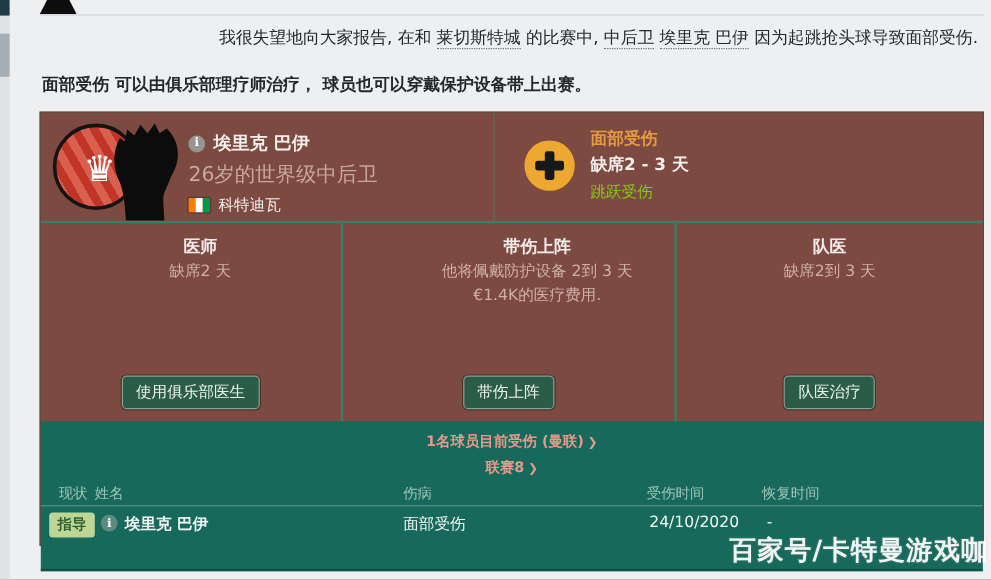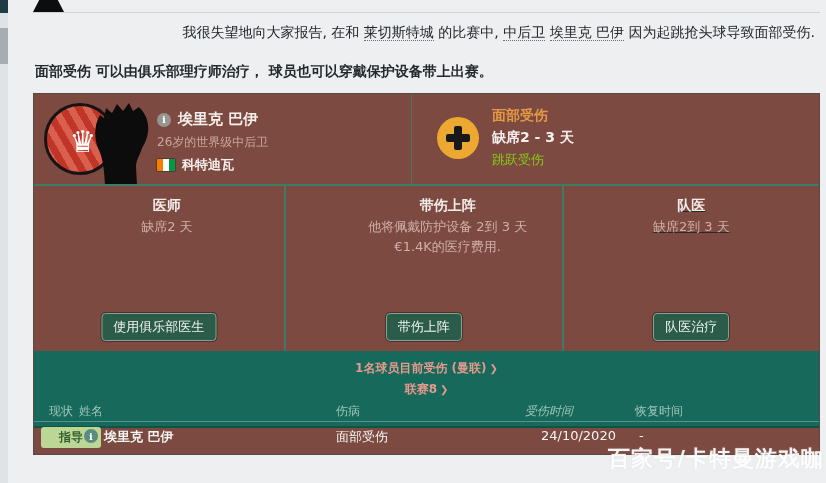--- a/index.html
+++ b/index.html
@@ -38,63 +38,63 @@
   .crown { position:absolute; left:0; top:0; width:72px; height:72px; display:flex; align-items:center;
     justify-content:center; font-size:30px; color:#ffffff; line-height:1; }
   .head-svg { position:absolute; left:48px; top:0; }
 
   .player-lines { position:absolute; left:123px; top:16px; }
   .name-row { display:flex; align-items:center; gap:7px; }
   .info-icon { display:inline-flex; width:14px; height:14px; border-radius:50%; background:#97958f;
     color:#fff; font-size:10px; font-weight:bold; align-items:center; justify-content:center;
     font-family:"DejaVu Serif","Liberation Serif",serif; }
   .player-name { font-size:15px; font-weight:bold; color:#f6f0ed; }
-  .player-desc { margin-top:5px; font-size:12px; color:#c7a79e; }
+  .player-desc { margin-top:5px; font-size:17px; color:#c7a79e; }
   .nat-row { margin-top:5px; display:flex; align-items:center; gap:7px; }
   .flag { width:18px; height:12px; display:flex; border-radius:1px; overflow:hidden; box-shadow:0 0 0 1px rgba(0,0,0,.25); }
   .flag span { flex:1; }
   .flag-orange { background:#f77f00; } .flag-white { background:#ffffff; } .flag-green { background:#009a44; }
-  .nat-name { font-size:13px; font-weight:bold; color:#f6f0ed; }
+  .nat-name { font-size:13px; font-weight:normal; color:#f6f0ed; }
 
   .injury-head { position:absolute; left:378px; top:0; width:409px; height:90px; }
   .cross-circle { position:absolute; left:25px; top:23px; width:42px; height:42px; border-radius:50%;
     background:#eda832; }
   .cross-circle .bar-h { position:absolute; left:9px; top:17px; width:24px; height:8px; background:#17181a; border-radius:2px; }
   .cross-circle .bar-v { position:absolute; left:17px; top:9px; width:8px; height:24px; background:#17181a; border-radius:2px; }
   .injury-lines { position:absolute; left:80px; top:13px; }
   .injury-title { font-size:14px; font-weight:bold; color:#e39a43; }
   .injury-duration { margin-top:4px; font-size:14px; font-weight:bold; color:#f6f0ed; }
   .injury-cause { margin-top:4px; font-size:13px; color:#84cc16; }
 
   .options-row { position:absolute; left:0; top:90px; width:785px; height:167px; display:flex;
     border-top:2px solid #3c7c66; background:#7d4a42; }
   .option-col { position:relative; height:100%; text-align:center; padding-top:11px; }
   .option-col + .option-col { border-left:2px solid #3c7c66; }
-  .col-1 { width:264px;padding-left:16px; } .col-2 { width:292px;padding-left:48px; } .col-3 { width:273px;text-decoration:underline; }
+  .col-1 { width:264px;padding-left:16px; } .col-2 { width:292px;padding-left:48px; } .col-3 { width:273px; }
   .option-title { font-size:14px; font-weight:600; color:#f3ece9; }
   .option-line { margin-top:4px; font-size:13px; line-height:16px; color:#cfb0a8; }
   .option-button { position:absolute; bottom:10px; left:50%; transform:translateX(-50%);
     background:#2b5b49; border:1px solid #7fa692; border-radius:4px; color:#eef3ee;
     font-size:13px; padding:4px 11px; white-space:nowrap; cursor:pointer;
     font-family:"DejaVu Sans","Liberation Sans",sans-serif; box-shadow:0 0 0 1px rgba(0,0,0,.35); }
 
-  .injury-table { position:absolute; left:0; top:257px; width:785px; height:77px;
+  .injury-table { position:absolute; left:0; top:257px; width:785px; height:125px;
     background:#17695b; border-bottom:2px solid #0f5347; }
   .table-links { padding-top:9px; text-align:center; }
   .t-link { font-size:12px; font-weight:bold; color:#e59a8c; cursor:pointer; }
   .t-link .arrow { font-size:10px; margin-left:3px; }
   .league-link { margin-top:4px; }
   .table-head { position:absolute; left:0; top:52px; width:100%; font-size:12px; color:#9ec4b9; }
   .th { position:absolute; top:0; }
   .th-status { left:15px; } .th-name { left:45px; } .th-injury { left:302px; }
-  .th-date { left:491px;font-style:italic; } .th-recovery { left:601px; }
+  .th-date { left:505px; } .th-recovery { left:601px; }
   .head-sep { position:absolute; left:0; top:70px; width:100%; height:1px; background:rgba(255,255,255,.28); }
   .table-row { position:absolute; left:0; top:71px; width:100%; height:29px; font-size:13px; color:#f2f7f4; }
   .status-badge { position:absolute; left:7px; top:5px; background:#bcd795; color:#33602f;
-    font-size:12px; font-weight:bold; padding:2px 18px; border-radius:3px; cursor:pointer; }
+    font-size:12px; font-weight:bold; padding:2px 7px; border-radius:3px; cursor:pointer; }
   .row-info { position:absolute; left:50px; top:7px; background:#5c8a7e; }
   .row-name { position:absolute; left:70px; top:6px; font-weight:bold; }
   .row-injury { position:absolute; left:302px; top:6px; }
   .row-date { position:absolute; left:507px; top:6px; }
   .row-recovery { position:absolute; left:605px; top:6px; }
 
   .watermark { position:absolute; left:608px; top:444px; font-size:22px; font-weight:bold;
     color:rgba(255,255,255,.92); letter-spacing:1px; white-space:nowrap;
     text-shadow:0 0 2px rgba(200,200,200,.35); }
 </style>

